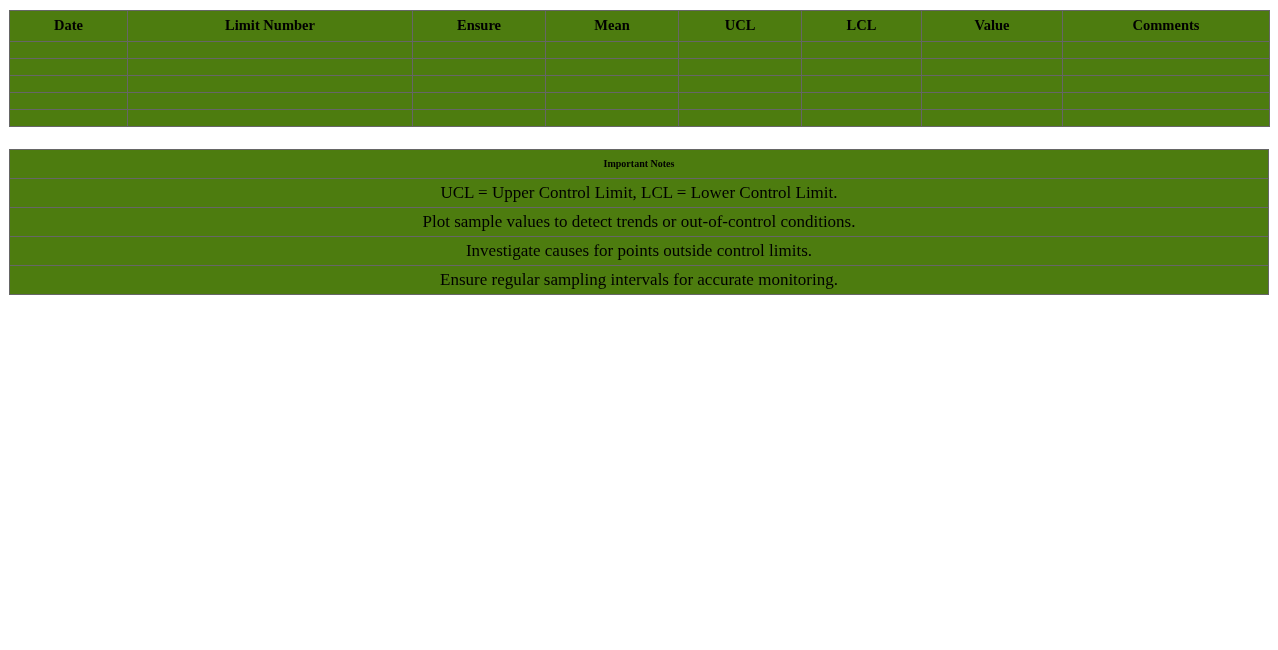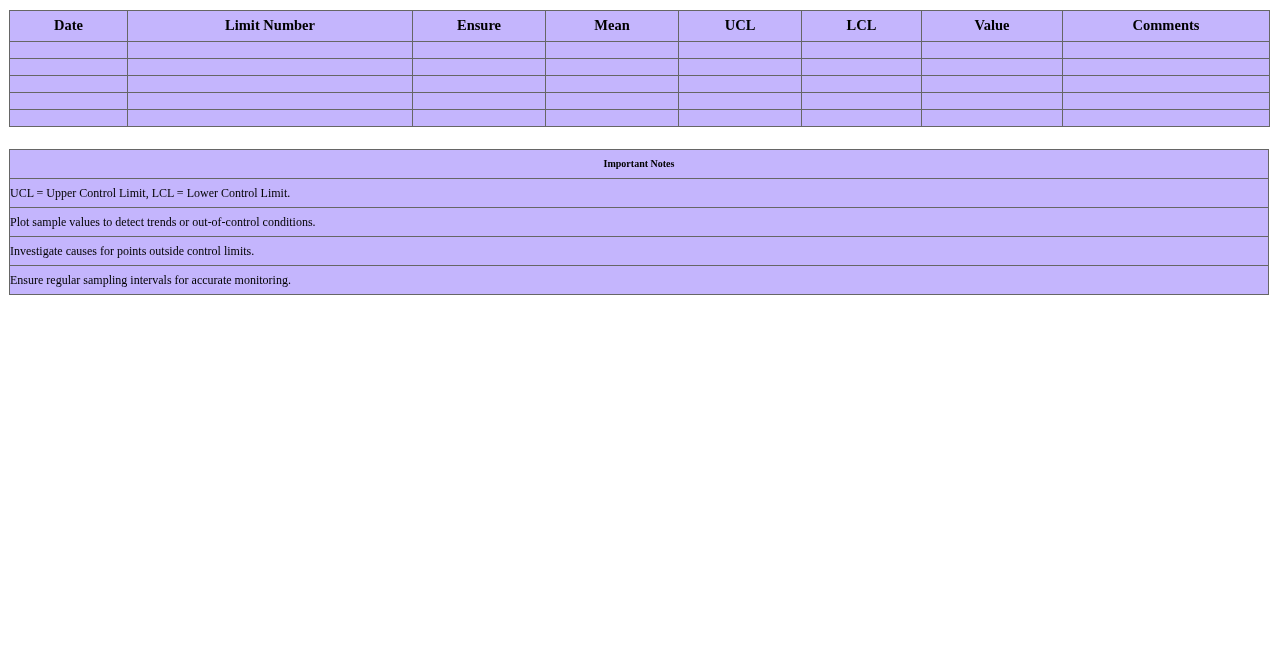--- a/index.html
+++ b/index.html
@@ -20,21 +20,21 @@
     width: 1278px;
     height: 650px;
     box-sizing: border-box;
     padding: 10px 9px 0 9px;
   }
 
   table.grid {
     border-collapse: collapse;
     table-layout: fixed;
     width: 1260px;
-    background: #c4b5fd;
+    background: #4d7c0f;
   }
 
   table.grid th,
   table.grid td {
     border: 1px solid #666666;
     padding: 0;
     font-size: 13px;
     line-height: 1.2;
     vertical-align: middle;
   }
@@ -66,22 +66,22 @@
     width: 1260px;
   }
   #notes-table th {
     height: 28px;
     font-weight: bold;
     text-align: center;
     font-size: 10px;
   }
   #notes-table td {
     height: 28px;
-    text-align: left;
-    font-size: 12px;
+    text-align: center;
+    font-size: 17px;
   }
 </style>
 </head>
 <body>
 
 <div class="page">
 
   <table class="grid" id="data-log-table">
     <colgroup>
       <col class="col-date">

